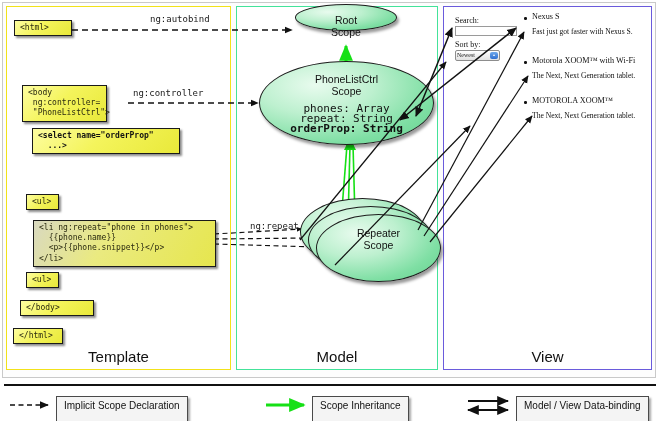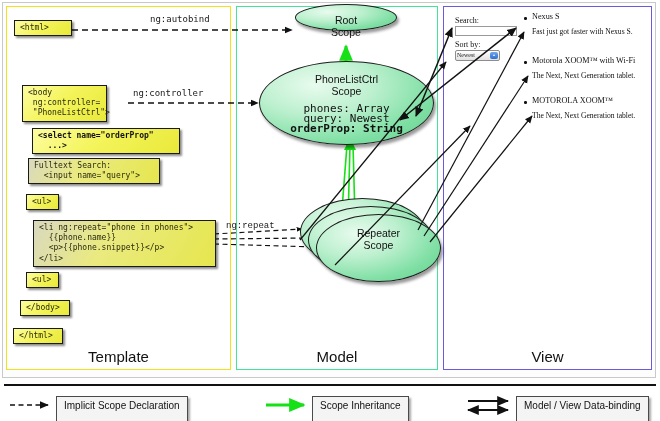--- a/index.html
+++ b/index.html
@@ -186,50 +186,48 @@
 
   <div class="codebox" style="left:14px;top:20px;width:58px;">&lt;html&gt;</div>
 
   <div class="codebox" style="left:22px;top:85px;width:85px;">&lt;body
  ng:controller=
  "PhoneListCtrl"&gt;</div>
 
   <div class="codebox bold" style="left:32px;top:128px;width:148px;">&lt;select name="orderProp"
   ...&gt;</div>
 
-  <div class="codebox grad2" style="left:28px;top:158px;width:132px;">Fulltext Search:
-  &lt;input name="query"&gt;</div>
 
   <div class="codebox" style="left:26px;top:194px;width:33px;">&lt;ul&gt;</div>
 
   <div class="codebox grad2" style="left:33px;top:220px;width:183px;">&lt;li ng:repeat="phone in phones"&gt;
   {{phone.name}}
   &lt;p&gt;{{phone.snippet}}&lt;/p&gt;
 &lt;/li&gt;</div>
 
   <div class="codebox" style="left:26px;top:272px;width:33px;">&lt;ul&gt;</div>
 
-  <div class="codebox" style="left:20px;top:300px;width:50px;">&lt;/body&gt;</div>
+  <div class="codebox" style="left:20px;top:300px;width:74px;">&lt;/body&gt;</div>
 
   <div class="codebox" style="left:13px;top:328px;width:50px;">&lt;/html&gt;</div>
 
   <div class="conn-label" style="left:150px;top:14px;">ng:autobind</div>
   <div class="conn-label" style="left:133px;top:88px;">ng:controller</div>
-  <div class="conn-label" style="left:226px;top:221px;font-family:Liberation Mono, monospace;">ng:repeat</div>
+  <div class="conn-label" style="left:250px;top:221px;">ng:repeat</div>
 
   <div class="ellipse" style="left:295px;top:4px;width:102px;height:27px;">
     <div class="ell-text ell-title" style="top:9px;">Root</div>
     <div class="ell-text ell-title" style="top:21px;">Scope</div>
   </div>
 
   <div class="ellipse" style="left:259px;top:61px;width:175px;height:84px;">
     <div class="ell-text ell-title" style="top:11px;">PhoneListCtrl</div>
     <div class="ell-text ell-title" style="top:23px;">Scope</div>
     <div class="ell-text ell-props" style="top:42px;">phones: Array</div>
-    <div class="ell-text ell-props" style="top:52px;">query: Newest</div>
+    <div class="ell-text ell-props" style="top:52px;">repeat: String</div>
     <div class="ell-text ell-props" style="top:62px;font-weight:bold;">orderProp: String</div>
   </div>
 
   <div class="ellipse" style="left:300px;top:198px;width:125px;height:68px;z-index:4;"></div>
   <div class="ellipse" style="left:308px;top:206px;width:125px;height:68px;z-index:5;"></div>
   <div class="ellipse" style="left:316px;top:214px;width:125px;height:68px;z-index:6;">
     <div class="ell-text ell-title" style="top:12px;">Repeater</div>
     <div class="ell-text ell-title" style="top:24px;">Scope</div>
   </div>
 

